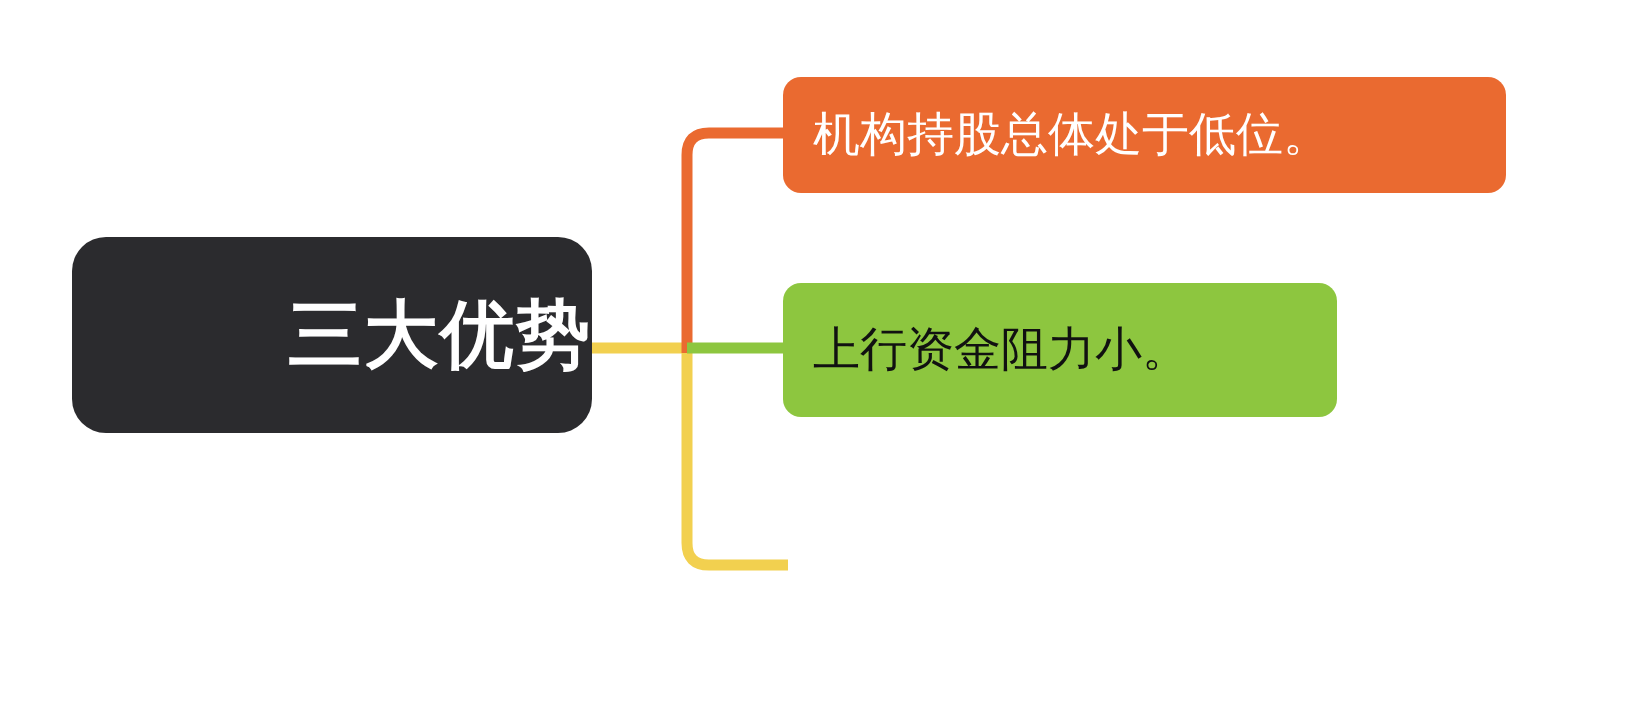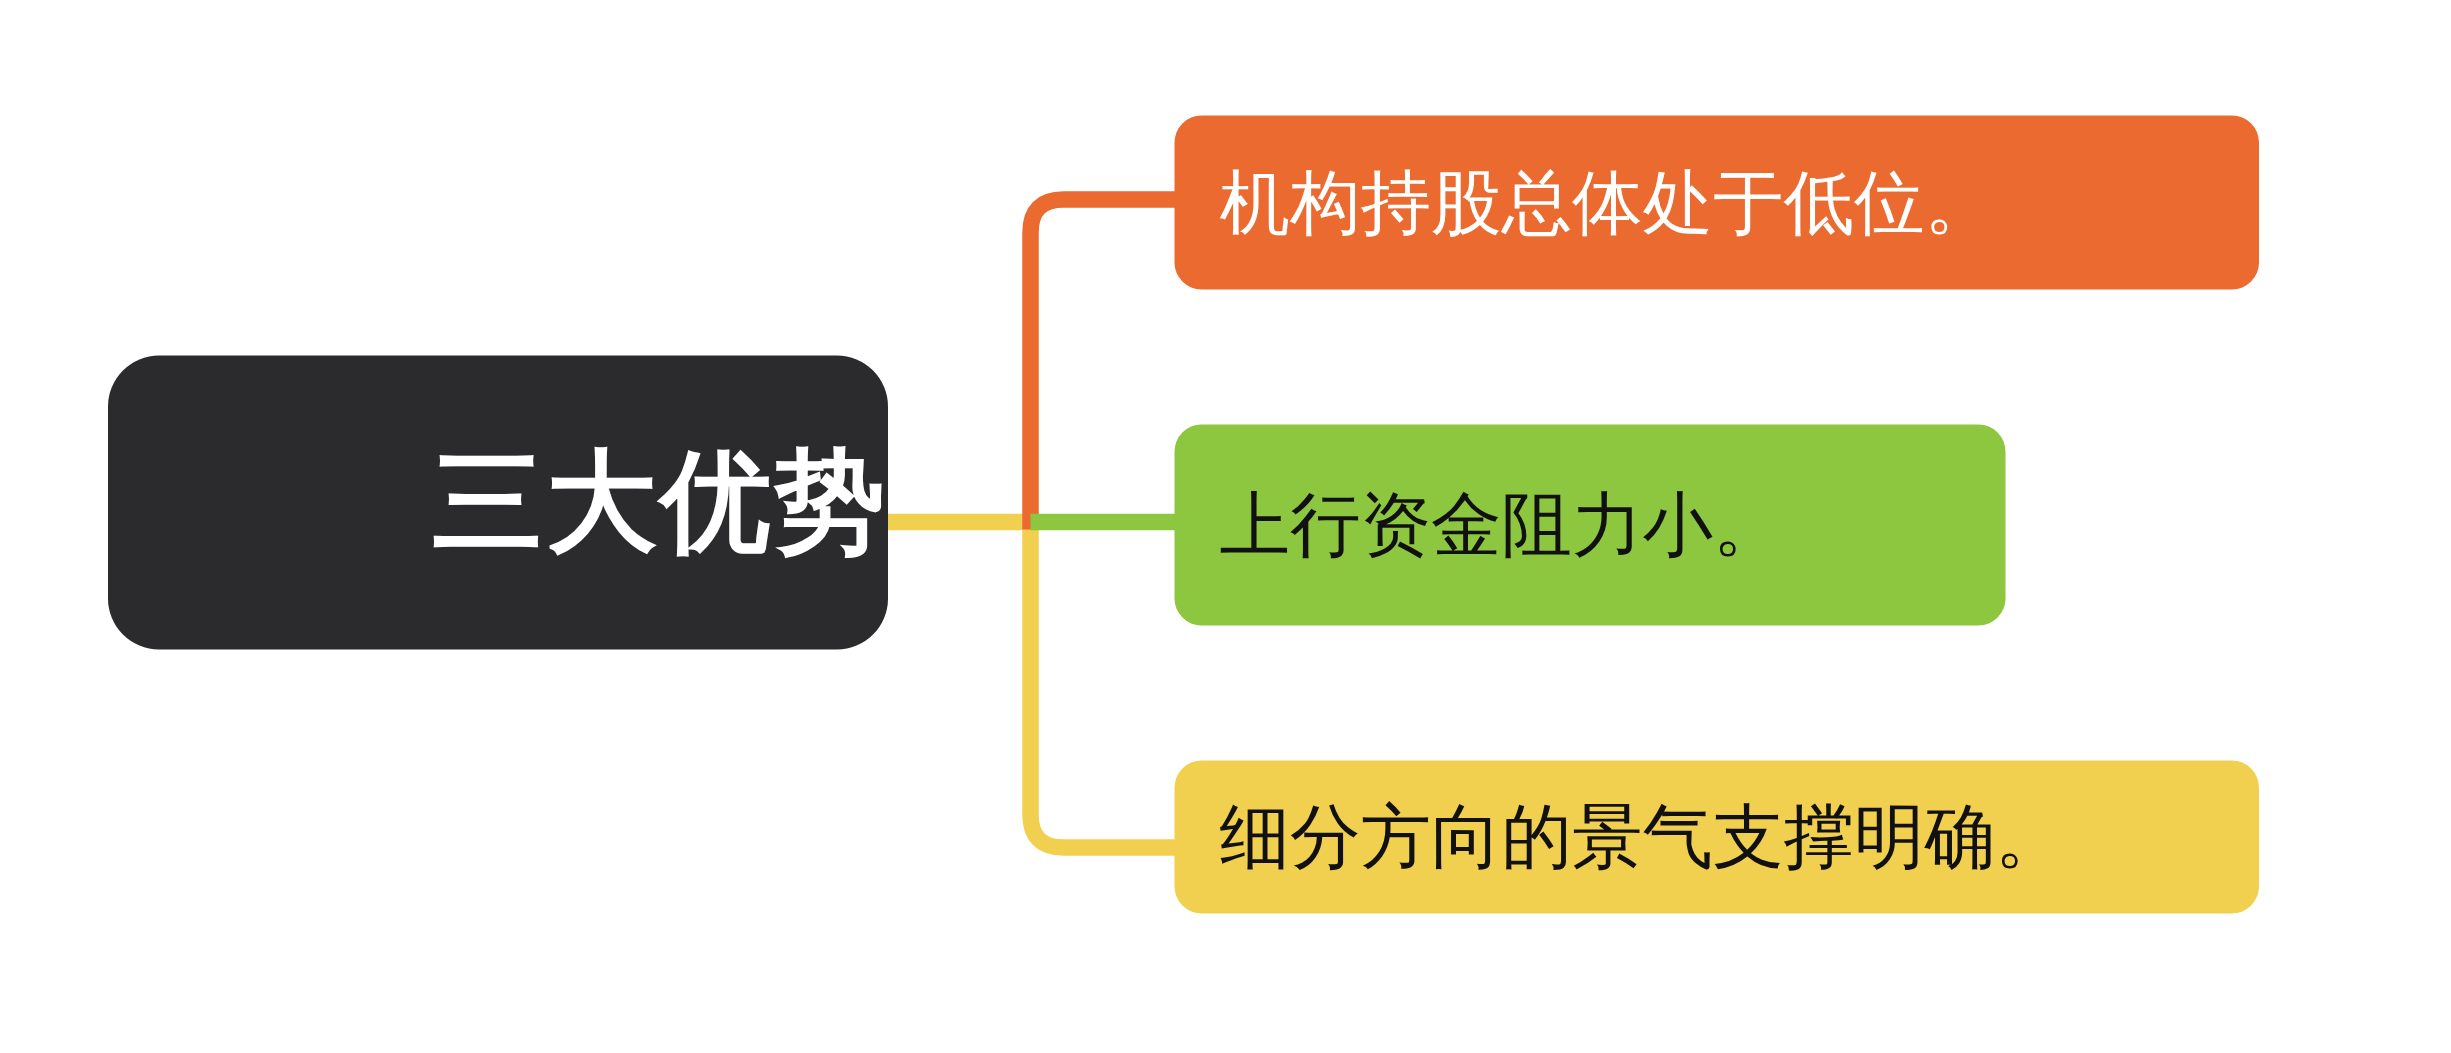--- a/index.html
+++ b/index.html
@@ -56,20 +56,21 @@
     font-size: 74px;
     font-weight: 700;
     letter-spacing: 2px;
   }
 
   
   .branch {
     border-radius: 18px;
     padding-left: 30px;
     padding-right: 28px;
+    font-family: Liberation Serif, serif;
   }
   .branch .node-label {
     font-size: 47px;
     font-weight: 400;
   }
 
   #node-branch-0 {
     left: 783px;
     top: 77px;
     width: 723px;
@@ -117,17 +118,14 @@
   </div>
 
   <div class="node branch" id="node-branch-0">
     <span class="node-label">机构持股总体处于低位。</span>
   </div>
 
   <div class="node branch" id="node-branch-1">
     <span class="node-label">上行资金阻力小。</span>
   </div>
 
-  <div class="node branch" id="node-branch-2">
-    <span class="node-label">细分方向的景气支撑明确。</span>
-  </div>
 
 </div>
 
 </body></html>

